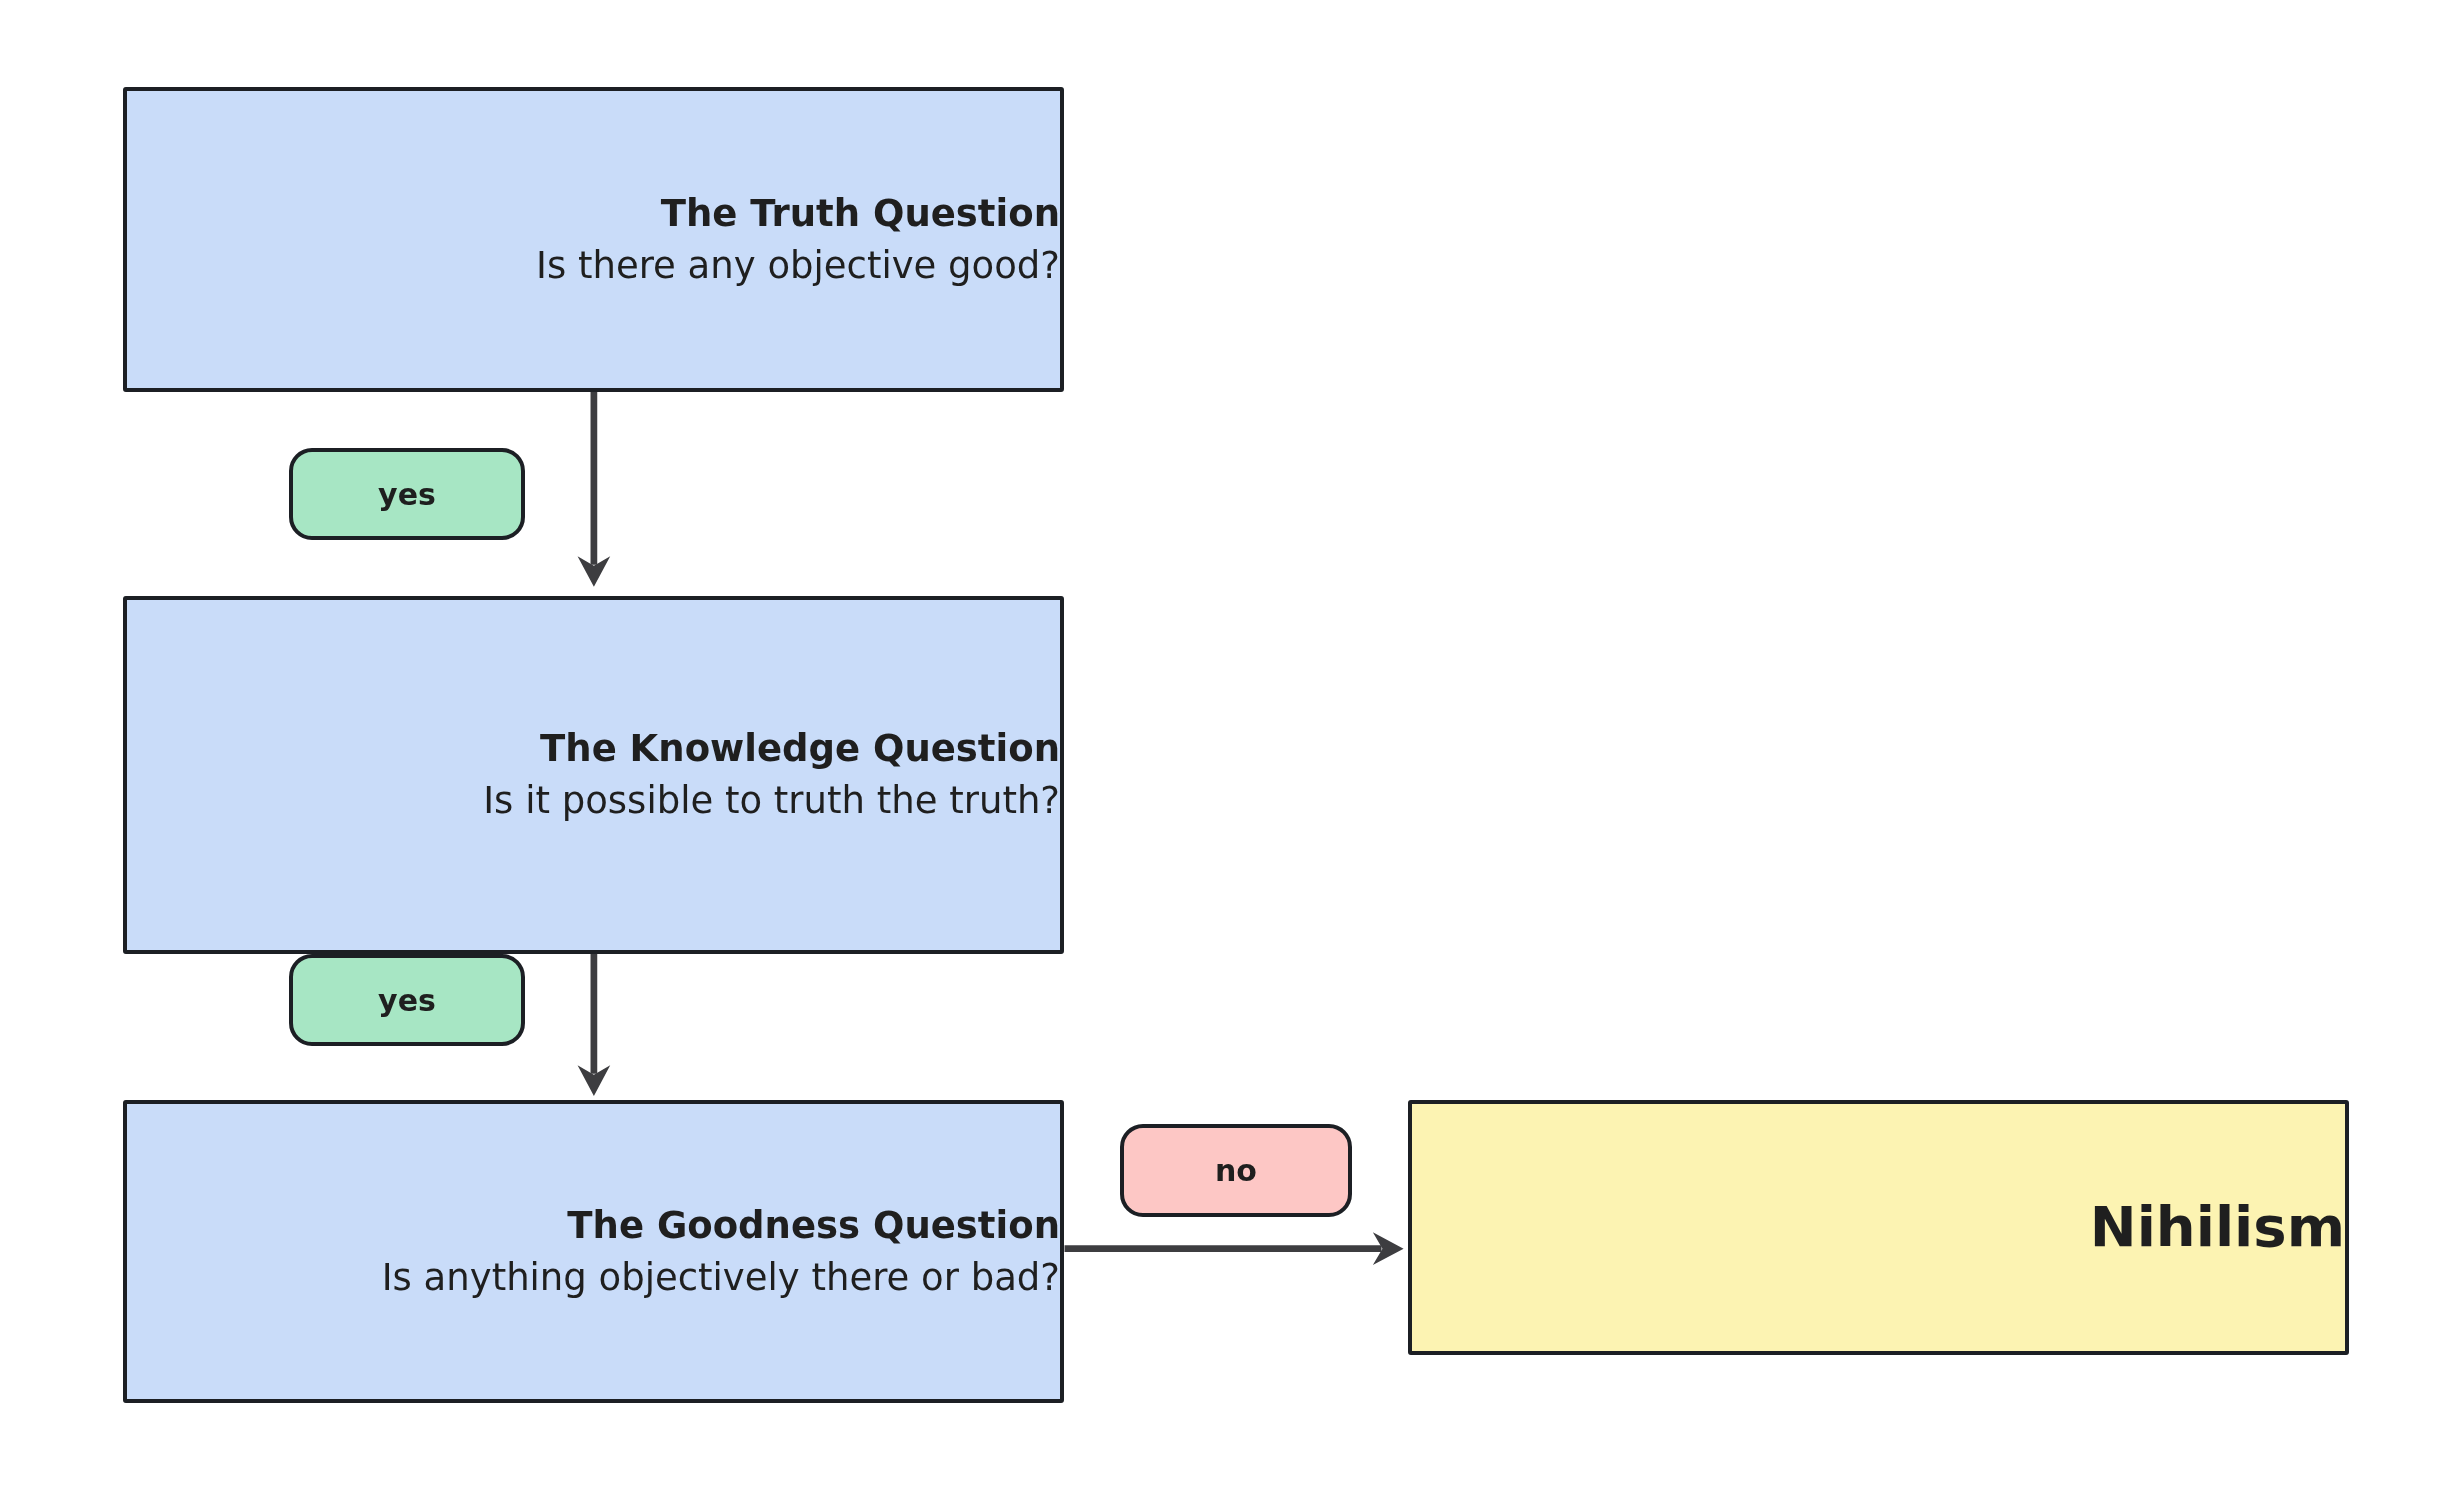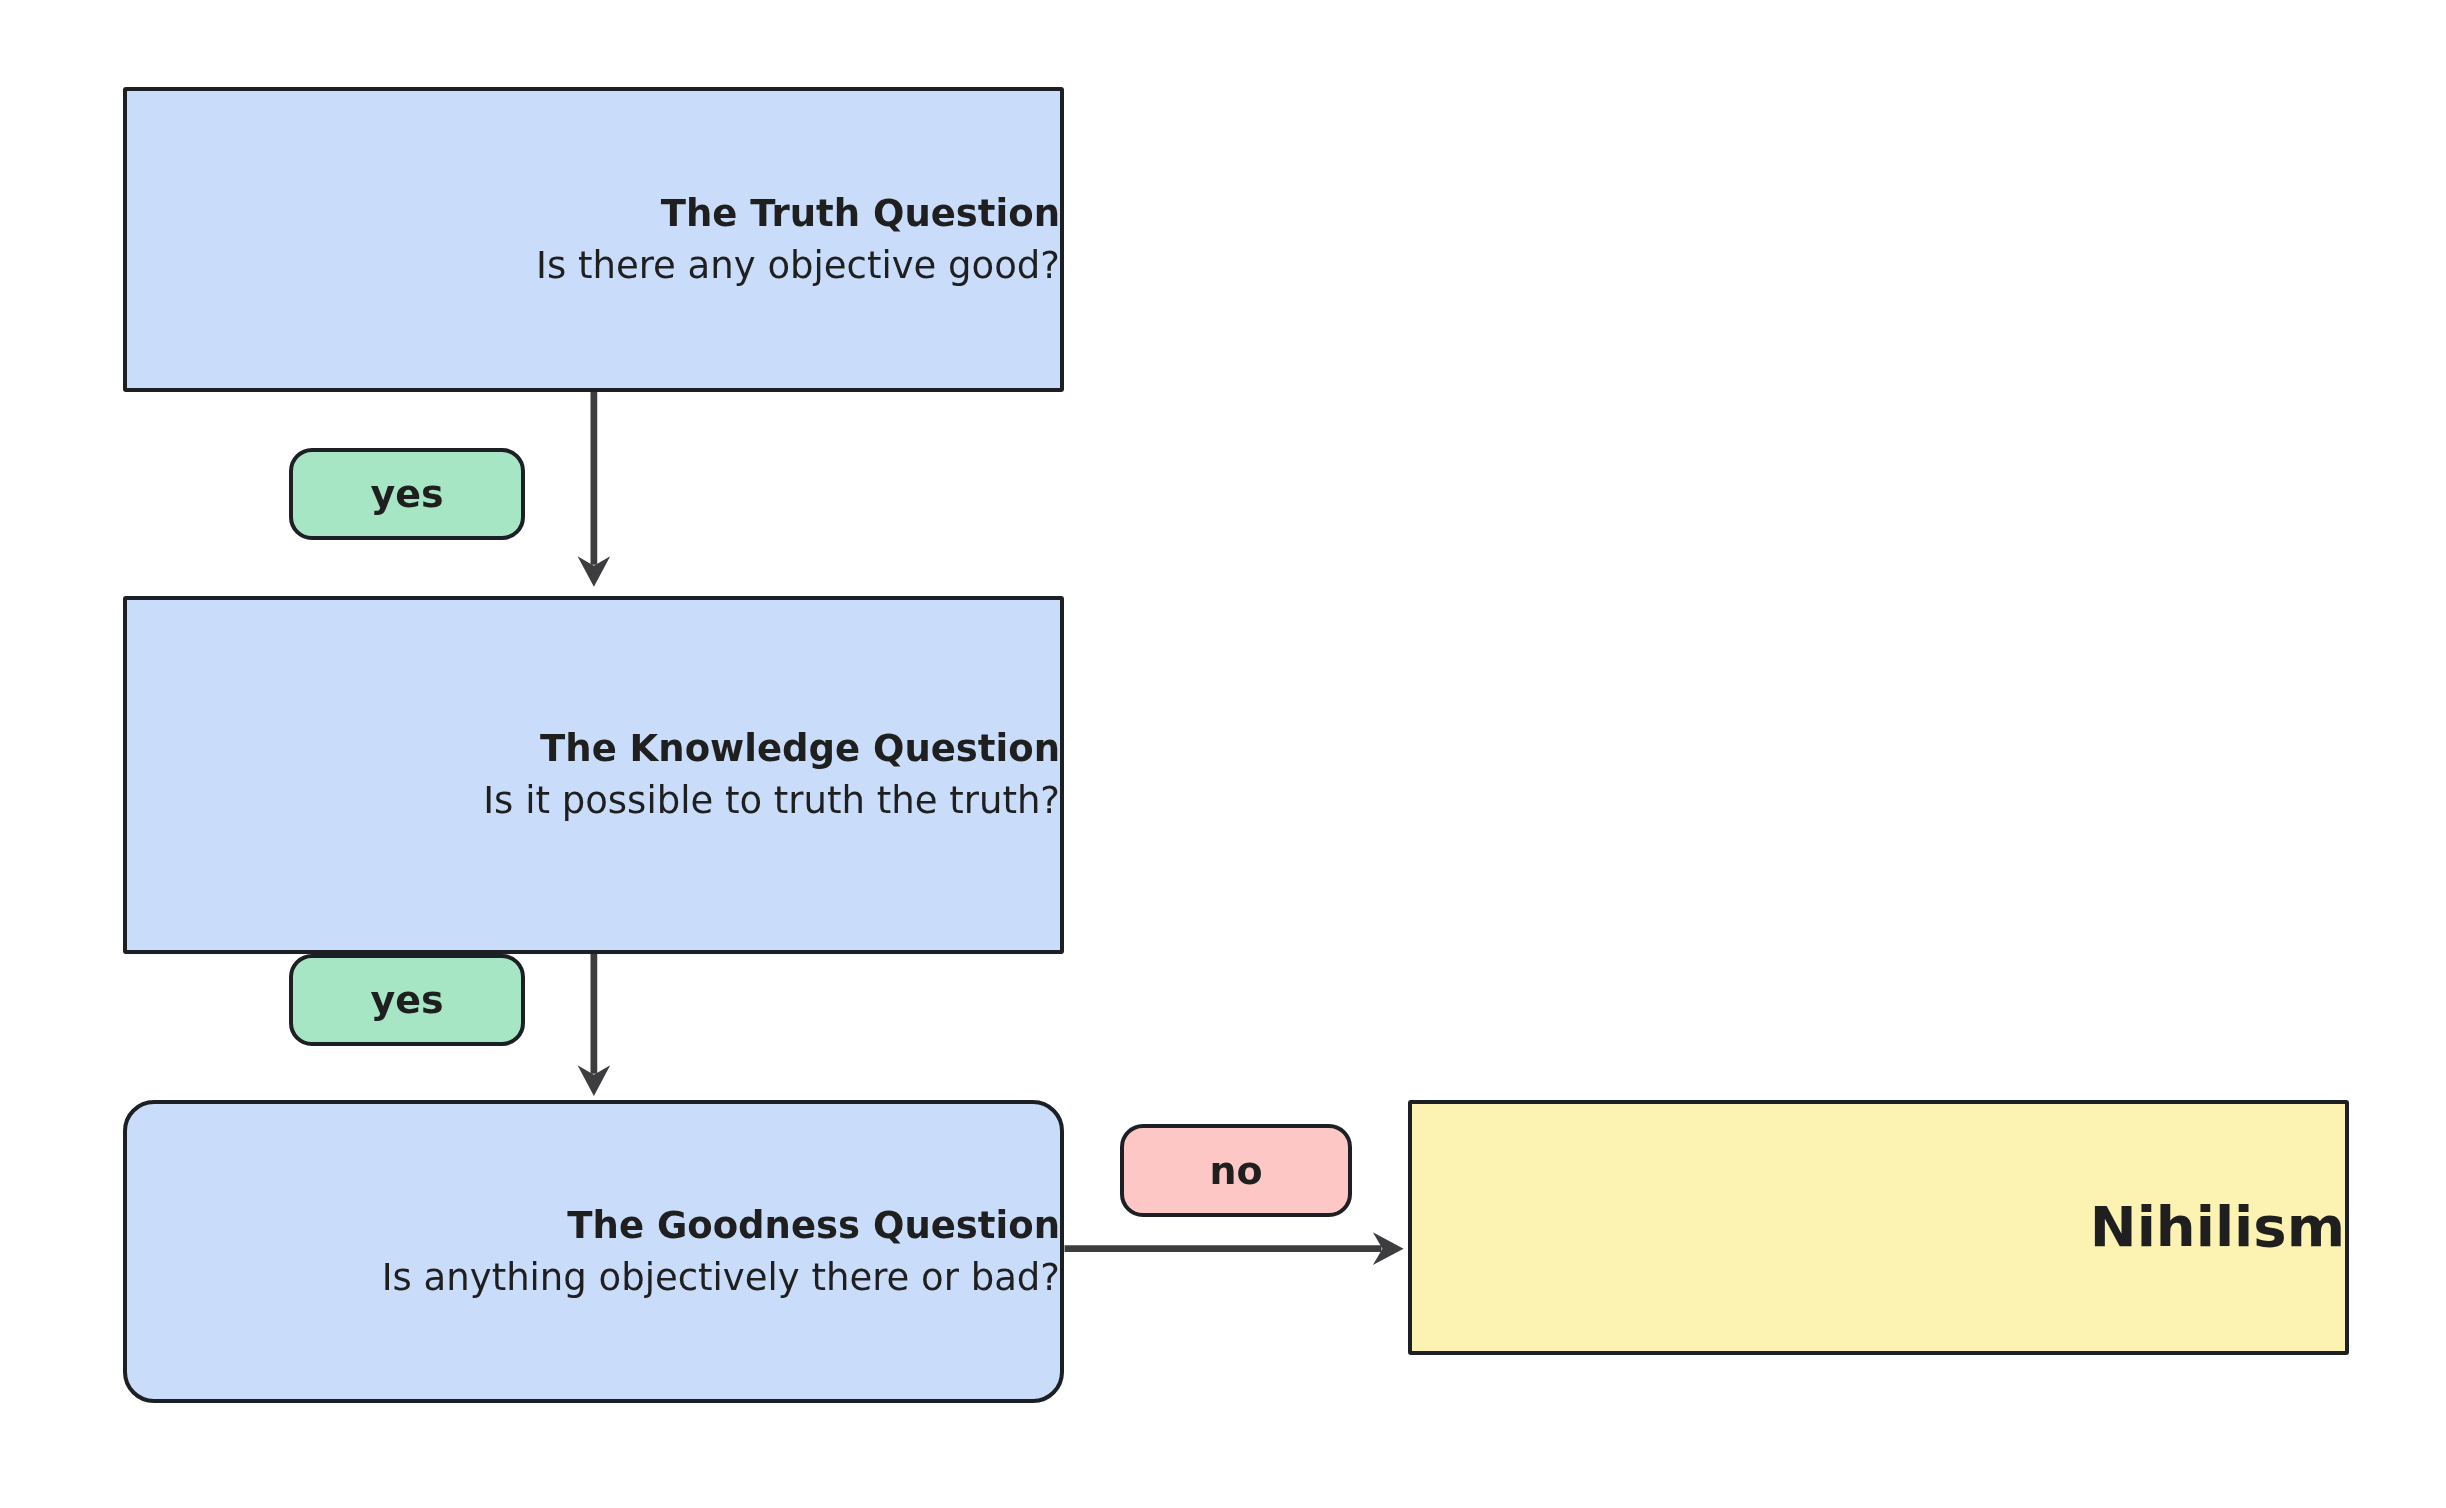--- a/index.html
+++ b/index.html
@@ -34,35 +34,35 @@
     flex-direction: column;
     align-items: flex-end;
     justify-content: center;
     text-align: center;
     line-height: 1.4;
   }
   .node .title { font-weight: 700; font-size: 37px; }
   .node .subtitle { font-weight: 400; font-size: 37px; }
   #node-truth     { left: 123px; top:   87px; width: 941px; height: 305px; }
   #node-knowledge { left: 123px; top:  596px; width: 941px; height: 358px; }
-  #node-goodness  { left: 123px; top: 1100px; width: 941px; height: 303px; border-radius: 31px; }
+  #node-goodness  { left: 123px; top: 1100px; width: 941px; height: 303px; }
   #node-nihilism  {
     left: 1408px; top: 1100px; width: 941px; height: 255px;
     background: var(--node-yellow);
   }
   #node-nihilism .title { font-size: 56px; }
   .edge-badge {
     position: absolute;
     border: 4.8px solid var(--border);
     border-radius: 23px;
     display: flex;
     align-items: center;
     justify-content: center;
     font-weight: 700;
-    font-size: 38px;
+    font-size: 30px;
   }
   .badge-green { background: var(--badge-green); }
   .badge-pink  { background: var(--badge-pink); }
   #badge-yes-1 { left:  289px; top:  448px; width: 236px; height: 92px; }
   #badge-yes-2 { left:  289px; top:  954px; width: 236px; height: 92px; }
   #badge-no    { left: 1120px; top: 1124px; width: 232px; height: 93px; }
   .arrow-layer {
     position: absolute;
     left: 0; top: 0;
     width: 2447px; height: 1508px;

